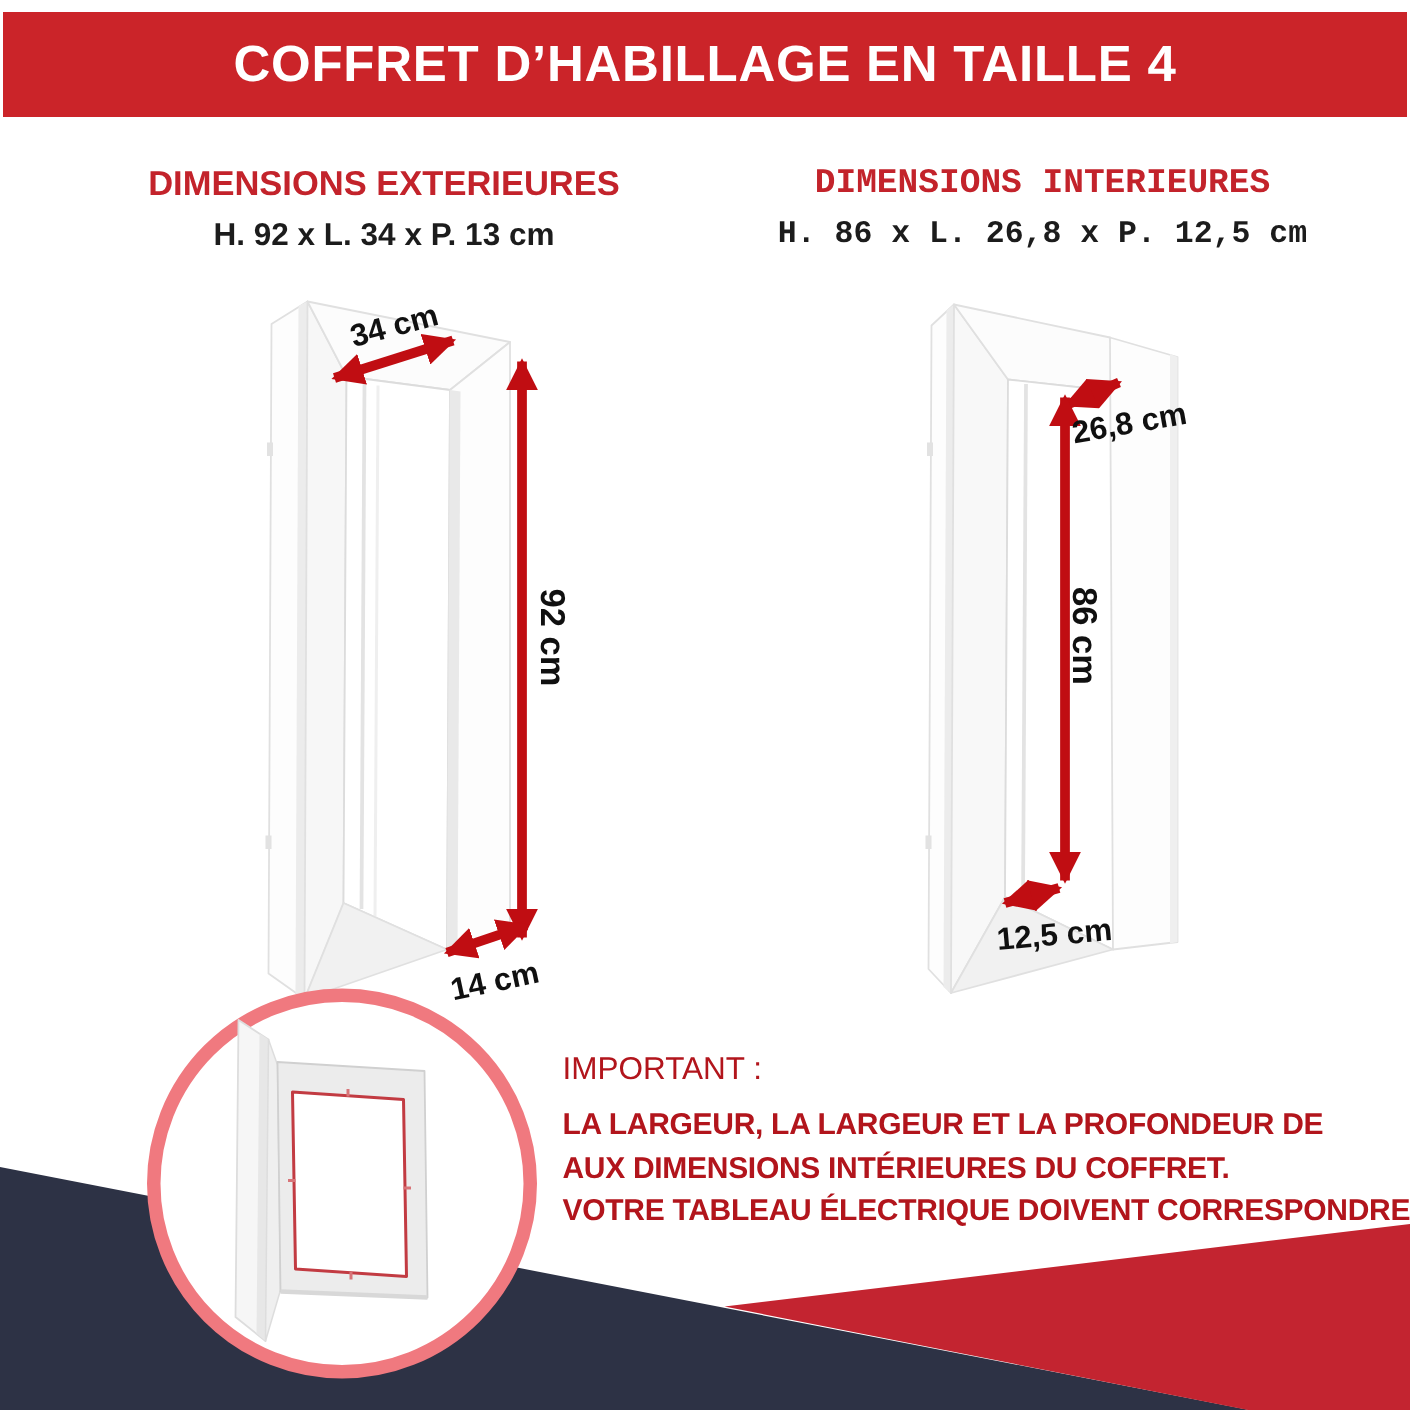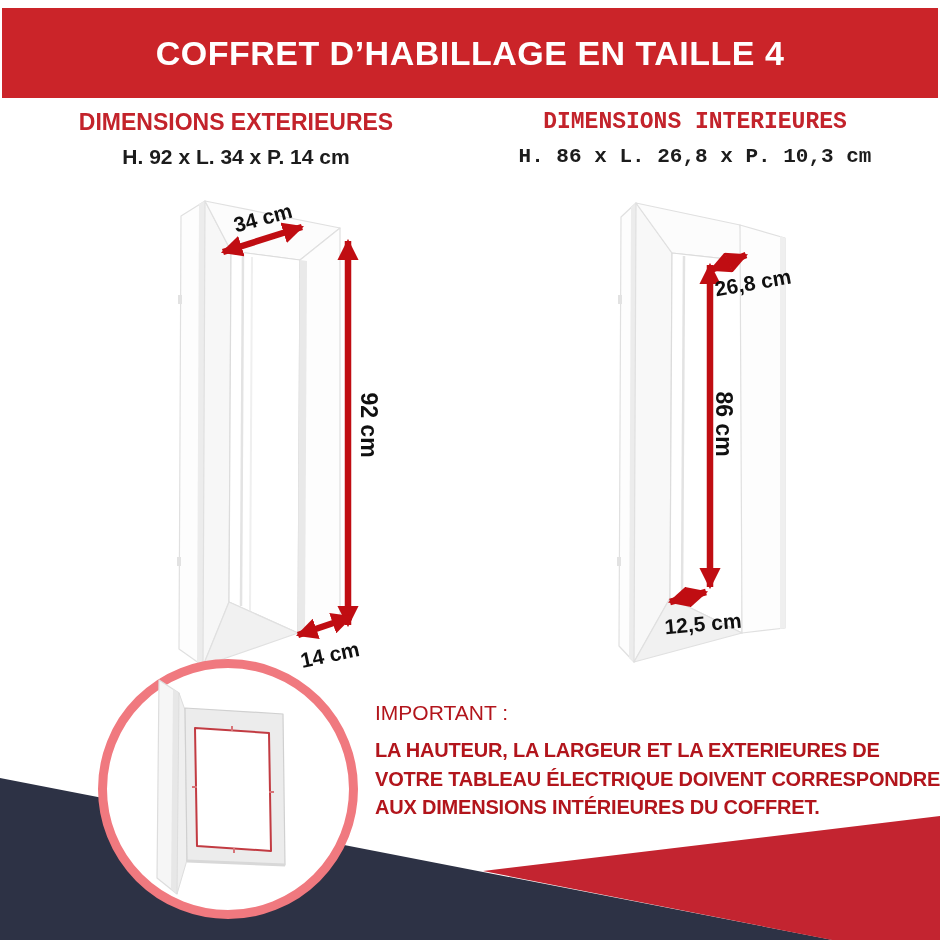--- a/index.html
+++ b/index.html
@@ -1,35 +1,35 @@
 <!DOCTYPE html>
 <html><head>
 <meta charset="utf-8">
 <style>
   html,body{margin:0;padding:0;background:#fff;}
   .canvas{
     position:relative;width:940px;height:940px;overflow:hidden;background:#ffffff;
     font-family:"Liberation Sans", sans-serif;
   }
   .banner{
-    position:absolute;left:2px;top:8px;width:936px;height:90px;
+    position:absolute;left:2px;top:8px;width:936px;height:70px;
     background:#cb2429;display:flex;align-items:center;justify-content:center;
   }
   .banner h1{
     margin:0;color:#ffffff;font-size:34px;font-weight:bold;letter-spacing:.5px;white-space:nowrap;
   }
   .col-heading{
     position:absolute;top:109px;height:28px;text-align:center;
     color:#c3232b;font-size:23px;font-weight:bold;white-space:nowrap;
   }
   .col-sub{
     position:absolute;top:145px;height:26px;text-align:center;
     color:#1c1c1c;font-size:21px;font-weight:bold;white-space:nowrap;
   }
-  .ext{left:6px;width:460px;}
+  .ext{left:26px;width:460px;}
   .int{left:465px;width:460px;font-family:Liberation Mono, monospace;}
   .cab{position:absolute;}
   .dim-label{
     position:absolute;font-weight:bold;color:#101010;white-space:nowrap;
     transform-origin:center;z-index:4;
   }
   .bottom-shapes{position:absolute;left:0;top:0;width:940px;height:940px;z-index:1;}
   .badge{
     position:absolute;left:98px;top:659px;width:260px;height:260px;border-radius:50%;
     background:#ffffff;border:9px solid #f0797f;box-sizing:border-box;z-index:3;
@@ -49,23 +49,23 @@
   <svg class="bottom-shapes" viewBox="0 0 940 940" aria-hidden="true">
     <polygon points="0,778 833,940 0,940" fill="#2d3245"></polygon>
     <polygon points="483,871 940,816 940,940 832,940" fill="#c32430"></polygon>
   </svg>
 
   <header class="banner">
     <h1>COFFRET D’HABILLAGE EN TAILLE 4</h1>
   </header>
 
   <div class="col-heading ext">DIMENSIONS EXTERIEURES</div>
-  <div class="col-sub ext">H. 92 x L. 34 x P. 14 cm</div>
+  <div class="col-sub ext">H. 92 x L. 34 x P. 13 cm</div>
   <div class="col-heading int">DIMENSIONS INTERIEURES</div>
-  <div class="col-sub int">H. 86 x L. 26,8 x P. 10,3 cm</div>
+  <div class="col-sub int">H. 86 x L. 26,8 x P. 12,5 cm</div>
 
   <svg class="cab" style="left:150px;top:185px;" width="260" height="500" viewBox="0 0 260 500">
     <defs>
       <marker id="ahL" viewBox="0 0 5 5" refX="4.5" refY="2.5" markerWidth="3.3" markerHeight="3.3" markerUnits="strokeWidth" orient="auto-start-reverse">
         <path d="M0,0 L5,2.5 L0,5 Z" fill="#c00d12"></path>
       </marker>
     </defs>
 
     <g class="cab-shape" stroke="#e0e0e0" stroke-width="1.2">
       <polygon points="31,31 55,16 53,481 29,464" fill="#fdfdfd"></polygon>
@@ -134,18 +134,18 @@
         <line x1="127" y1="180" x2="127" y2="185" stroke="#d87478" stroke-width="2"></line>
         <line x1="85" y1="119" x2="90" y2="119" stroke="#d87478" stroke-width="2"></line>
         <line x1="162" y1="124" x2="167" y2="124" stroke="#d87478" stroke-width="2"></line>
         <line x1="80" y1="193" x2="178" y2="197" stroke="#d8d8d8" stroke-width="3"></line>
       </g>
     </svg>
   </div>
 
   <div class="important">
     <p class="imp-head">IMPORTANT :</p>
-    <div class="imp-line">LA HAUTEUR, LA LARGEUR ET LA EXTERIEURES DE</div>
+    <div class="imp-line">LA LARGEUR, LA LARGEUR ET LA PROFONDEUR DE</div>
+    <div class="imp-line">AUX DIMENSIONS INTÉRIEURES DU COFFRET.</div>
     <div class="imp-line">VOTRE TABLEAU ÉLECTRIQUE DOIVENT CORRESPONDRE</div>
-    <div class="imp-line">AUX DIMENSIONS INTÉRIEURES DU COFFRET.</div>
   </div>
 
 </div>
 
 </body></html>

